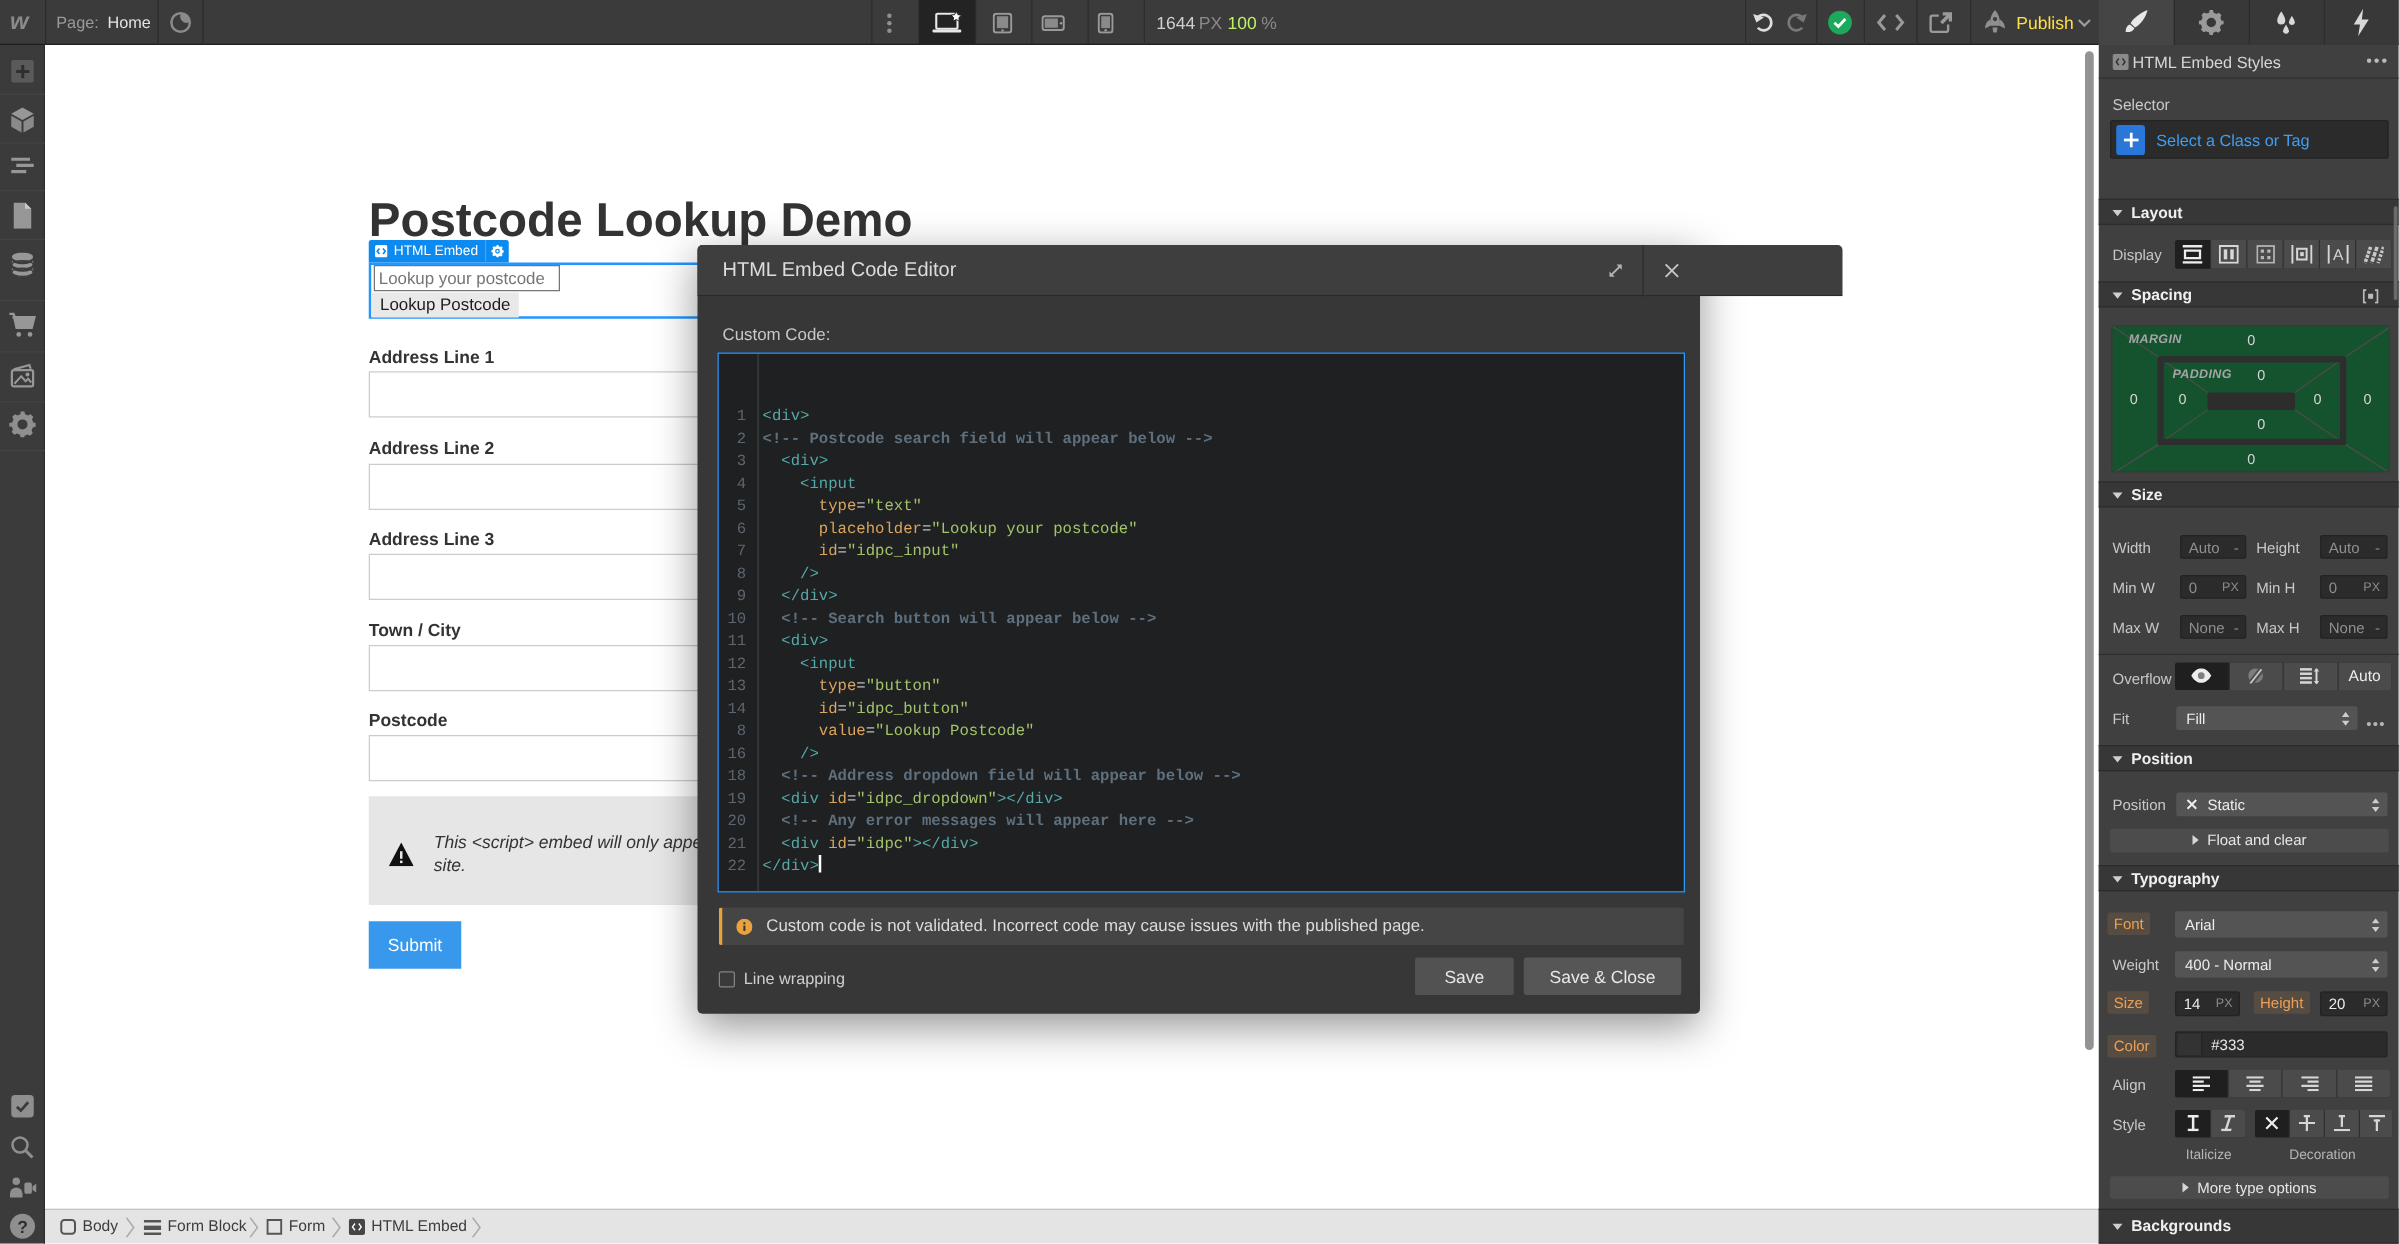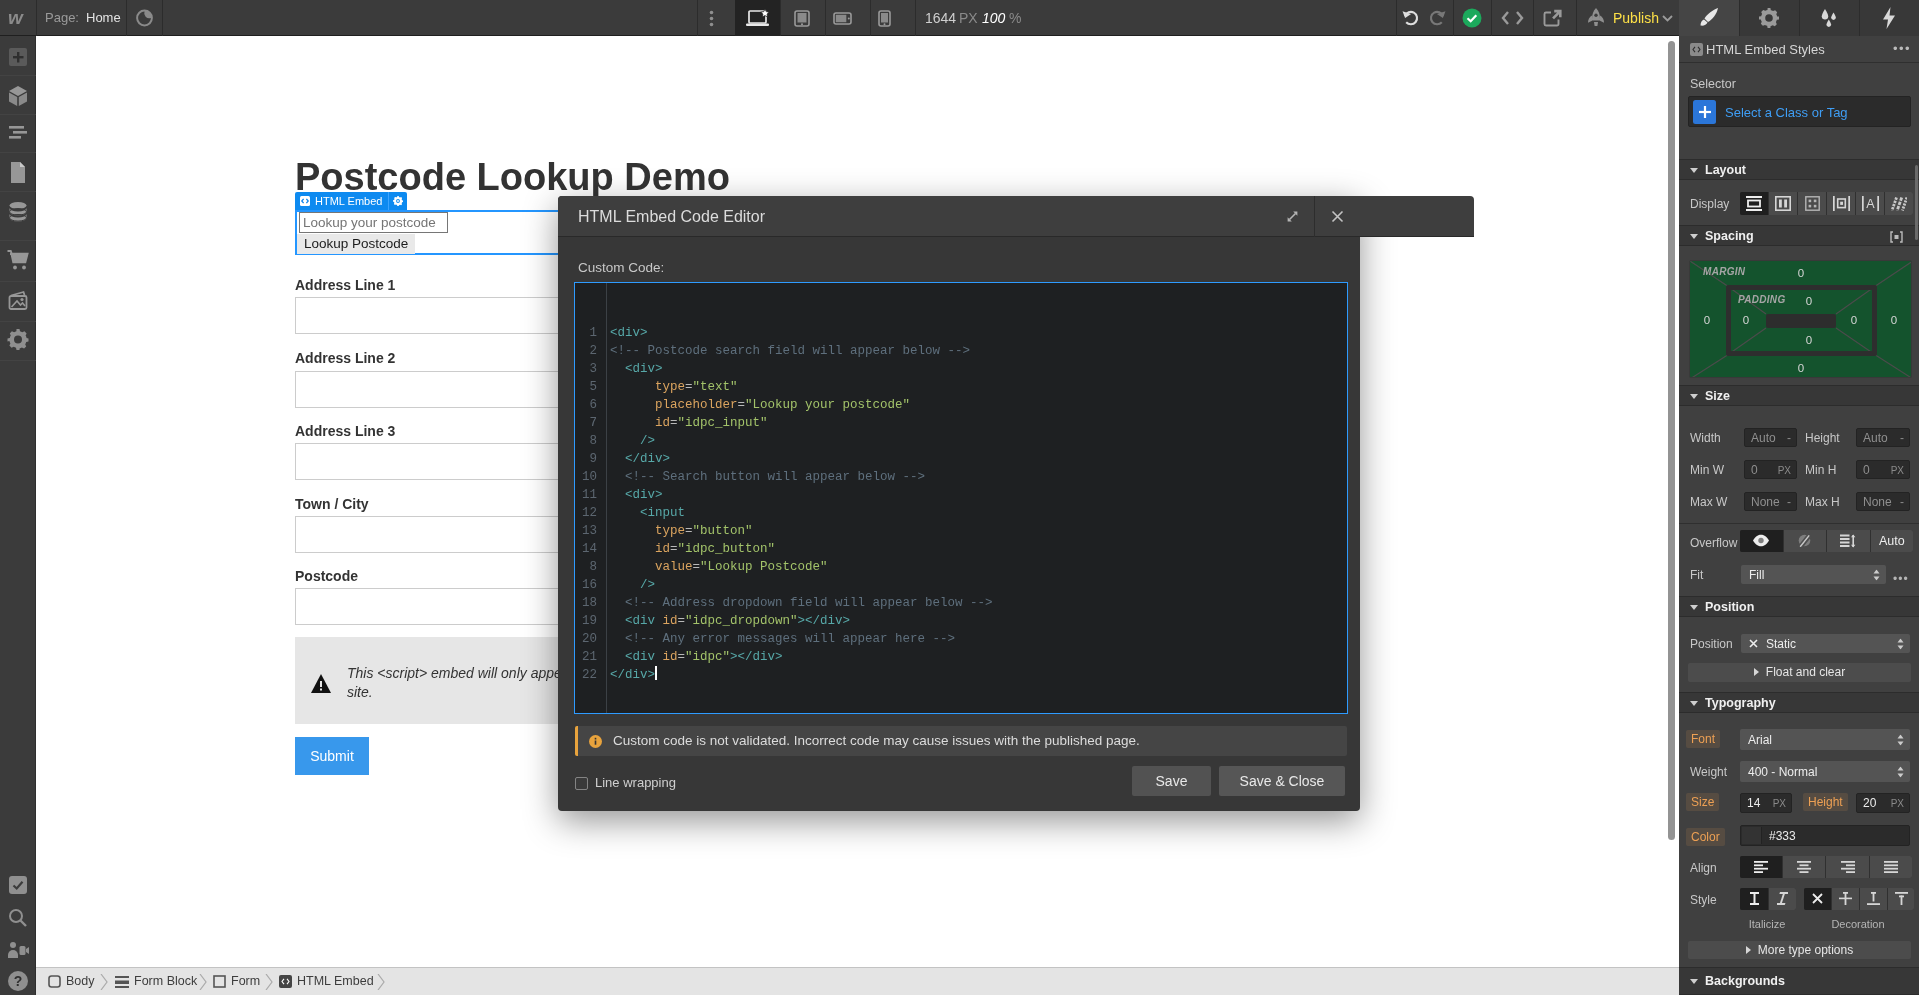--- a/index.html
+++ b/index.html
@@ -40,21 +40,21 @@
 .seg { position:absolute; display:flex; background:#303030; gap:1px; border-radius:2px; overflow:hidden; }
 .seg .sb { background:#4b4b4b; display:flex; align-items:center; justify-content:center; }
 .seg .sel { background:#1f1f1f; }
 
 #modal { position:absolute; left:558px; top:196px; width:802px; height:615px; background:#373737; border-radius:4px; box-shadow:0 10px 34px rgba(0,0,0,.42); z-index:40; }
 #mhead { position:absolute; left:0; top:0; width:916px; height:41px; background:#3e3e3e; border-bottom:1px solid #292929; border-radius:4px 4px 0 0; }
 #mtitle { position:absolute; left:20px; top:0; line-height:41px; font-size:16px; color:#dcdcdc; }
 #code { position:absolute; left:16px; top:86px; width:774px; height:432px; background:#1e2022; border:1px solid #2e9bff; font-family:"Liberation Mono", monospace; font-size:12.5px; line-height:18px; overflow:hidden; }
 .cl { white-space:pre; }
 .ln { display:inline-block; width:35px; text-align:right; color:#5c6670; padding-right:13px; }
-.tg { color:#57a8a8; } .at { color:#dba45f; } .st2 { color:#a3c36a; } .cm { color:#5e6f7d; } .pn { color:#b9b9b9; }
+.tg { color:#57a8a8; } .at { color:#dba45f; } .st2 { color:#a3c36a; } .cm { color:#5e6f7d;font-weight:bold; } .pn { color:#b9b9b9; }
 </style>
 </head>
 <body>
 
 <div id="canvas">
   <h1 style="position:absolute;left:259px;top:119px;">Postcode Lookup Demo</h1>
 
   <div class="abs" style="left:259px;top:174px;width:940px;height:45px;border:2px solid #2496ff;"></div>
   <div class="abs" style="left:263px;top:176px;width:149px;height:21px;border:1px solid #767676;font-size:13.5px;color:#757575;line-height:20px;padding-left:3px;">Lookup your postcode</div>
   <div class="abs" style="left:261px;top:198px;height:20px;background:#e9e9e9;font-size:13.5px;color:#1c1c1c;line-height:20px;padding:0 7px;">Lookup Postcode</div>
@@ -174,21 +174,21 @@
       <circle cx="15.8" cy="6.5" r="1" fill="#9a9a9a"></circle>
     </svg>
   <div class="tsep" style="left:870px;"></div>
   <svg class="abs" style="left:878px;top:10px;" width="13" height="17" viewBox="0 0 13 17">
       <rect x="1" y="1" width="11" height="15" rx="2" fill="none" stroke="#9a9a9a" stroke-width="1.6"></rect>
       <rect x="3" y="3" width="7" height="9.5" fill="#8a8a8a"></rect>
       <circle cx="6.5" cy="14.2" r="1" fill="#9a9a9a"></circle>
     </svg>
   <div class="ttxt" style="left:925px;color:#cfcfcf;">1644</div>
   <div class="ttxt" style="left:959px;color:#8a8a8a;">PX</div>
-  <div class="ttxt" style="left:982px;color:#ffffff;font-style:italic;">100</div>
+  <div class="ttxt" style="left:982px;color:#bef264;">100</div>
   <div class="ttxt" style="left:1009px;color:#8a8a8a;">%</div>
 
   <div class="tsep" style="left:1396px;"></div>
   <svg class="abs" style="left:1402px;top:9px;" width="18" height="17" viewBox="0 0 18 17">
       <path d="M3 7 a6.2 6.2 0 1 1 1.2 6.2" fill="none" stroke="#dedede" stroke-width="2.1"></path>
       <path d="M0.5 2.2 L3.1 8.9 L9.1 4.9 Z" fill="#dedede"></path>
     </svg>
   <svg class="abs" style="left:1428px;top:9px;" width="18" height="17" viewBox="0 0 18 17">
       <path d="M15 7 a6.2 6.2 0 1 0 -1.2 6.2" fill="none" stroke="#787878" stroke-width="2.1"></path>
       <path d="M17.5 2.2 L14.9 8.9 L8.9 4.9 Z" fill="#787878"></path>
@@ -647,20 +647,21 @@
         <path d="M1.5 1.5 L11.5 11.5 M11.5 1.5 L1.5 11.5" stroke="#c3c3c3" stroke-width="1.6"></path>
       </svg>
   </div>
   <div style="position:absolute;left:20px;top:64px;font-size:13.5px;color:#c8c8c8;">Custom Code:</div>
   <div id="code">
       <div class="abs" style="left:30.5px;top:0;width:1px;height:430px;background:#3c4146;"></div>
       <div style="padding-top:5px;margin-top:36px;">
 <div class="cl"><span class="ln">1</span><span class="tg">&lt;div&gt;</span></div>
 <div class="cl"><span class="ln">2</span><span class="cm">&lt;!-- Postcode search field will appear below --&gt;</span></div>
 <div class="cl"><span class="ln">3</span>  <span class="tg">&lt;div&gt;</span></div>
+<div class="cl"><span class="ln">4</span>    <span class="tg">&lt;input</span></div>
 <div class="cl"><span class="ln">5</span>      <span class="at">type</span><span class="pn">=</span><span class="st2">"text"</span></div>
 <div class="cl"><span class="ln">6</span>      <span class="at">placeholder</span><span class="pn">=</span><span class="st2">"Lookup your postcode"</span></div>
 <div class="cl"><span class="ln">7</span>      <span class="at">id</span><span class="pn">=</span><span class="st2">"idpc_input"</span></div>
 <div class="cl"><span class="ln">8</span>    <span class="tg">/&gt;</span></div>
 <div class="cl"><span class="ln">9</span>  <span class="tg">&lt;/div&gt;</span></div>
 <div class="cl"><span class="ln">10</span>  <span class="cm">&lt;!-- Search button will appear below --&gt;</span></div>
 <div class="cl"><span class="ln">11</span>  <span class="tg">&lt;div&gt;</span></div>
 <div class="cl"><span class="ln">12</span>    <span class="tg">&lt;input</span></div>
 <div class="cl"><span class="ln">13</span>      <span class="at">type</span><span class="pn">=</span><span class="st2">"button"</span></div>
 <div class="cl"><span class="ln">14</span>      <span class="at">id</span><span class="pn">=</span><span class="st2">"idpc_button"</span></div>

